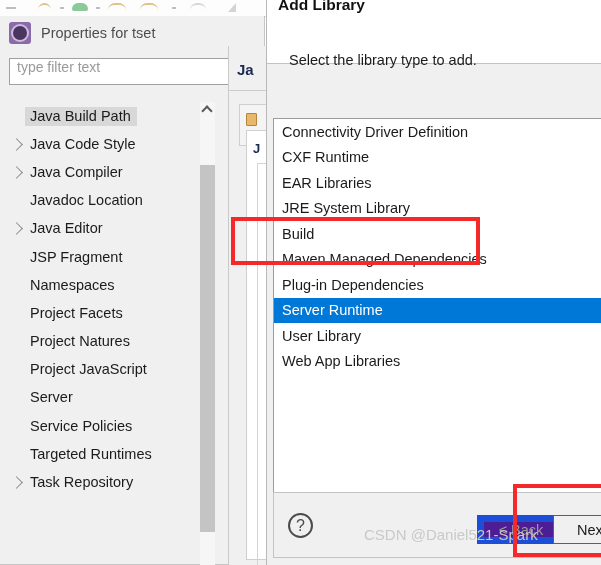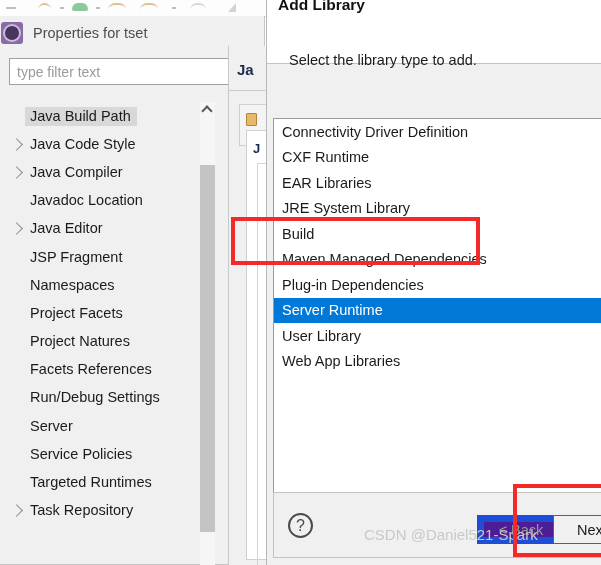--- a/index.html
+++ b/index.html
@@ -60,21 +60,21 @@
     border: 1px solid #c6c6c6;
     border-left: none; border-top: none;
   }
   .props-title-bar {
     position: absolute;
     left: 0; top: 0;
     width: 100%; height: 33px;
     background: #f0f0f0;
     display: flex;
     align-items: center;
-    padding-left: 1px;
+    padding-left: 9px;
   }
   .props-icon {
     width: 22px; height: 22px;
     border-radius: 3px;
     background: #8a6aa8;
     display: flex; align-items: center; justify-content: center;
     flex: none;
   }
   .props-icon .gear {
     width: 14px; height: 14px;
@@ -89,21 +89,21 @@
     white-space: nowrap;
   }
 
   .filter-input {
     position: absolute;
     left: 9px; top: 42px;
     width: 247px; height: 27px;
     background: #ffffff;
     border: 1px solid #a0a0a0;
     display: flex;
-    align-items: center;
+    align-items: flex-start;
     padding-left: 7px;
     font-size: 14px;
     color: #9a9a9a;
   }
 
   
   .tree {
     position: absolute;
     left: 9px; top: 86px;
     width: 211px;
@@ -390,24 +390,21 @@
         <div class="tree-row">
           <span class="label-box">Namespaces</span>
         </div>
         <div class="tree-row">
           <span class="label-box">Project Facets</span>
         </div>
         <div class="tree-row">
           <span class="label-box">Project Natures</span>
         </div>
         <div class="tree-row">
-          <span class="label-box">Facets References</span>
-        </div>
-        <div class="tree-row">
-          <span class="label-box">Run/Debug Settings</span>
+          <span class="label-box">Project JavaScript</span>
         </div>
         <div class="tree-row">
           <span class="label-box">Server</span>
         </div>
         <div class="tree-row">
           <span class="label-box">Service Policies</span>
         </div>
         <div class="tree-row">
           <span class="label-box">Targeted Runtimes</span>
         </div>

